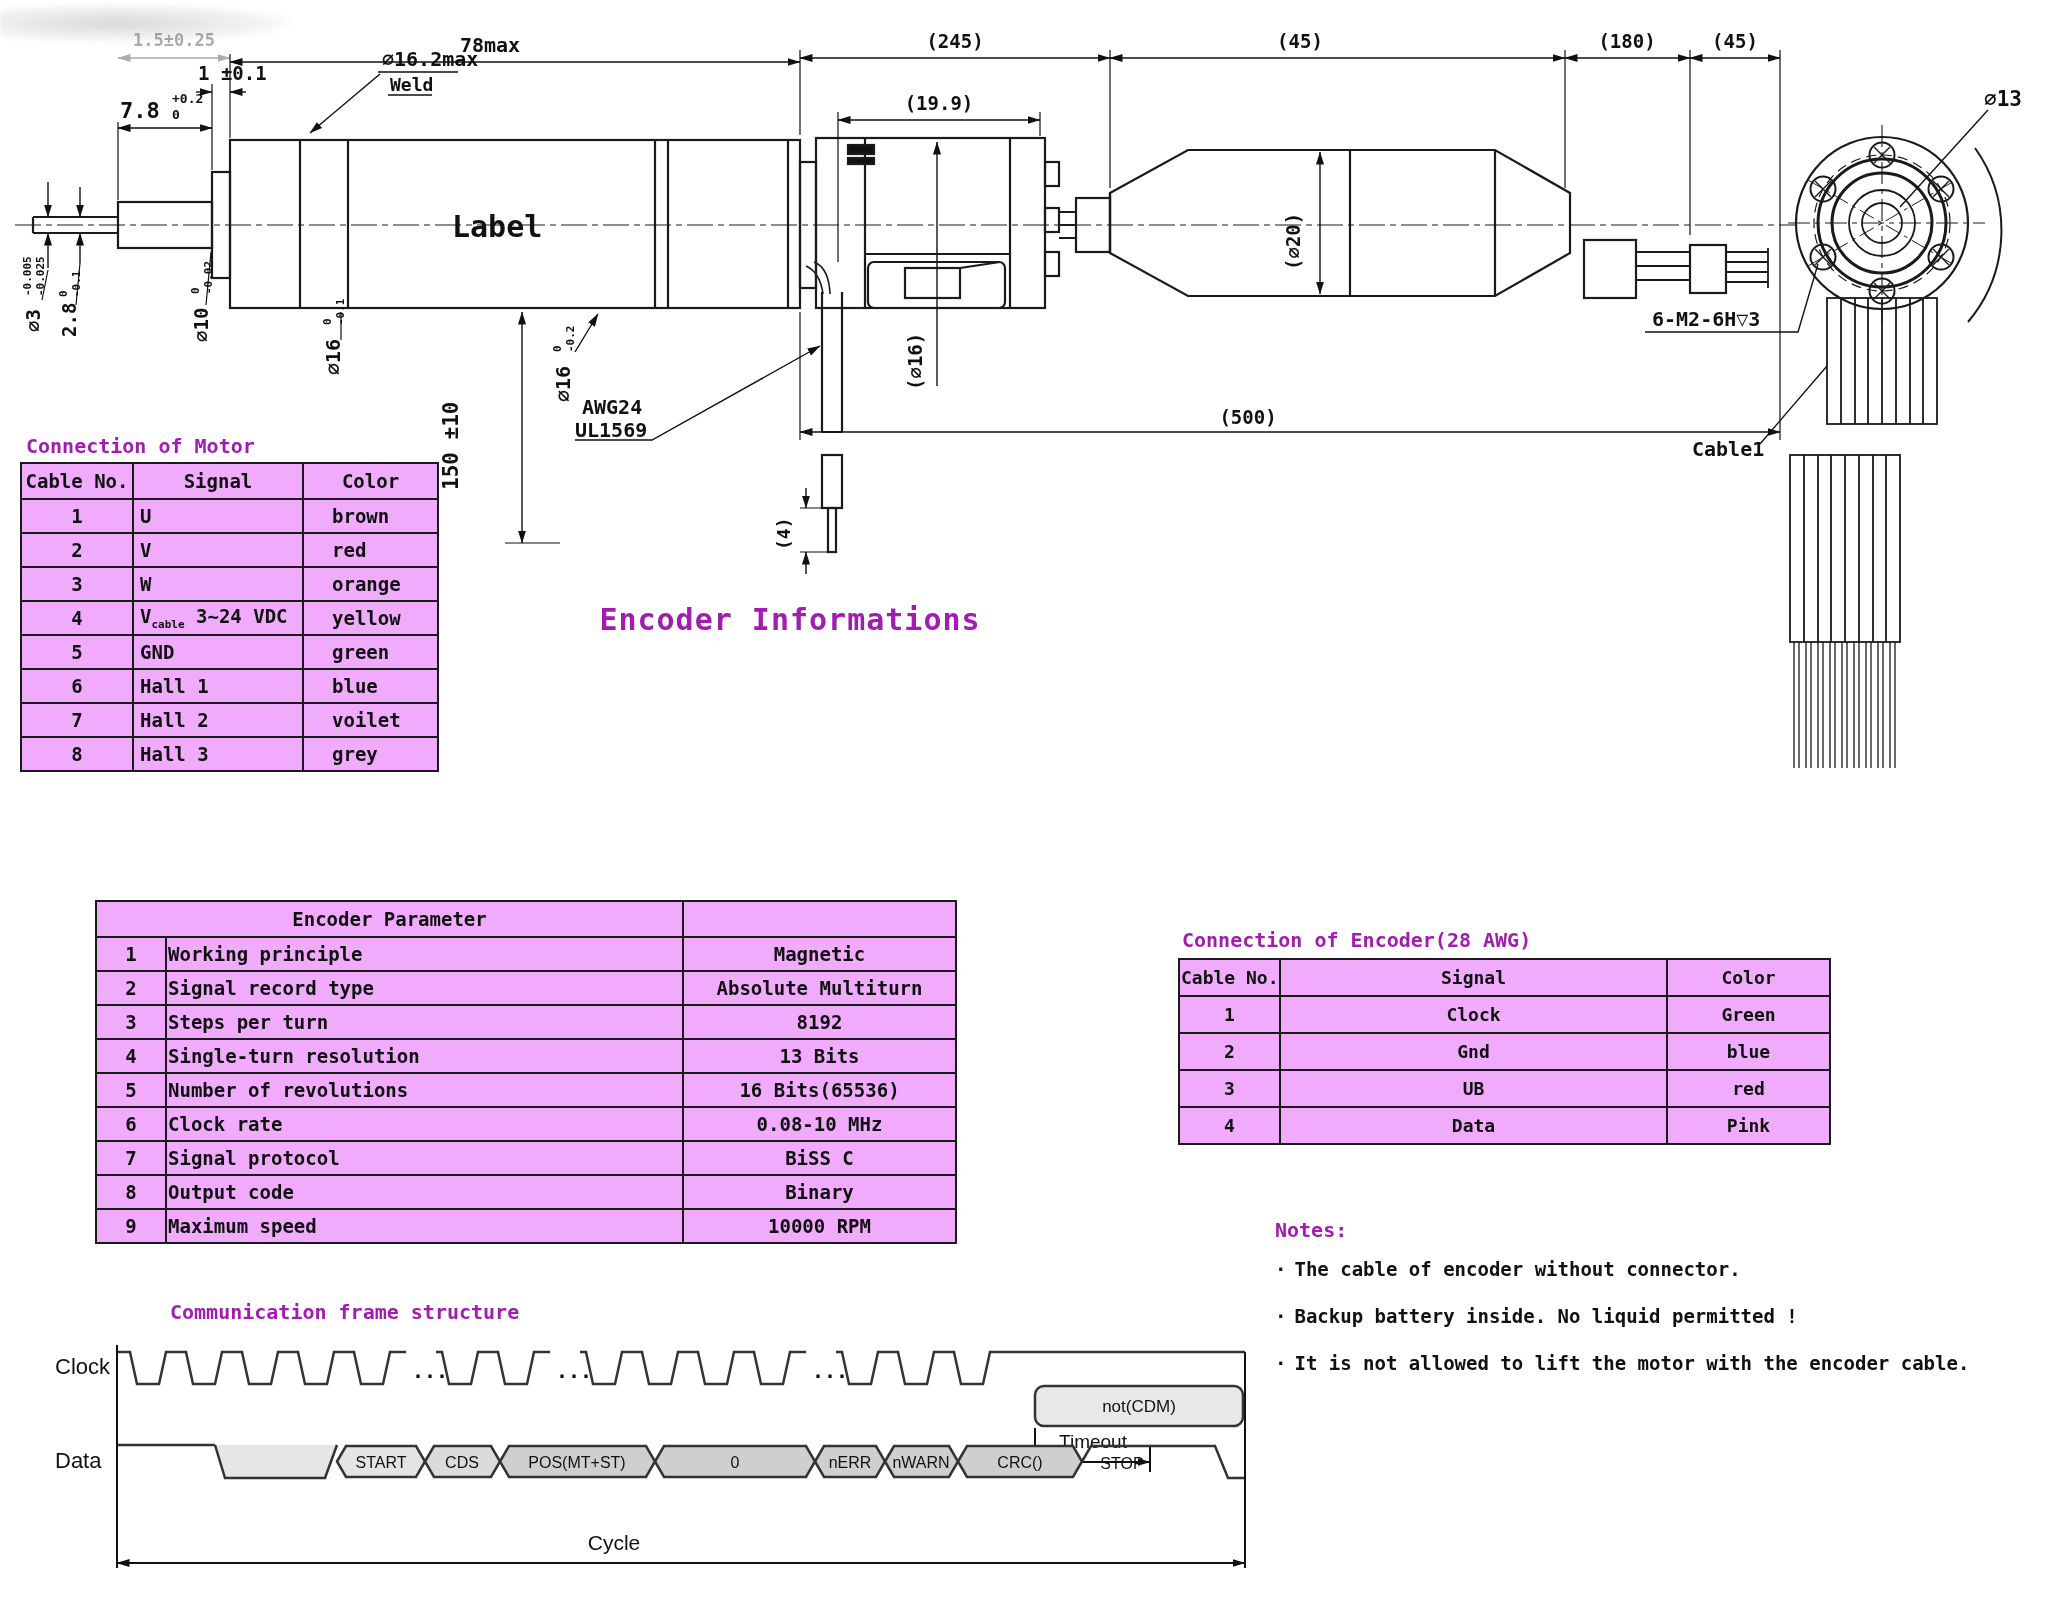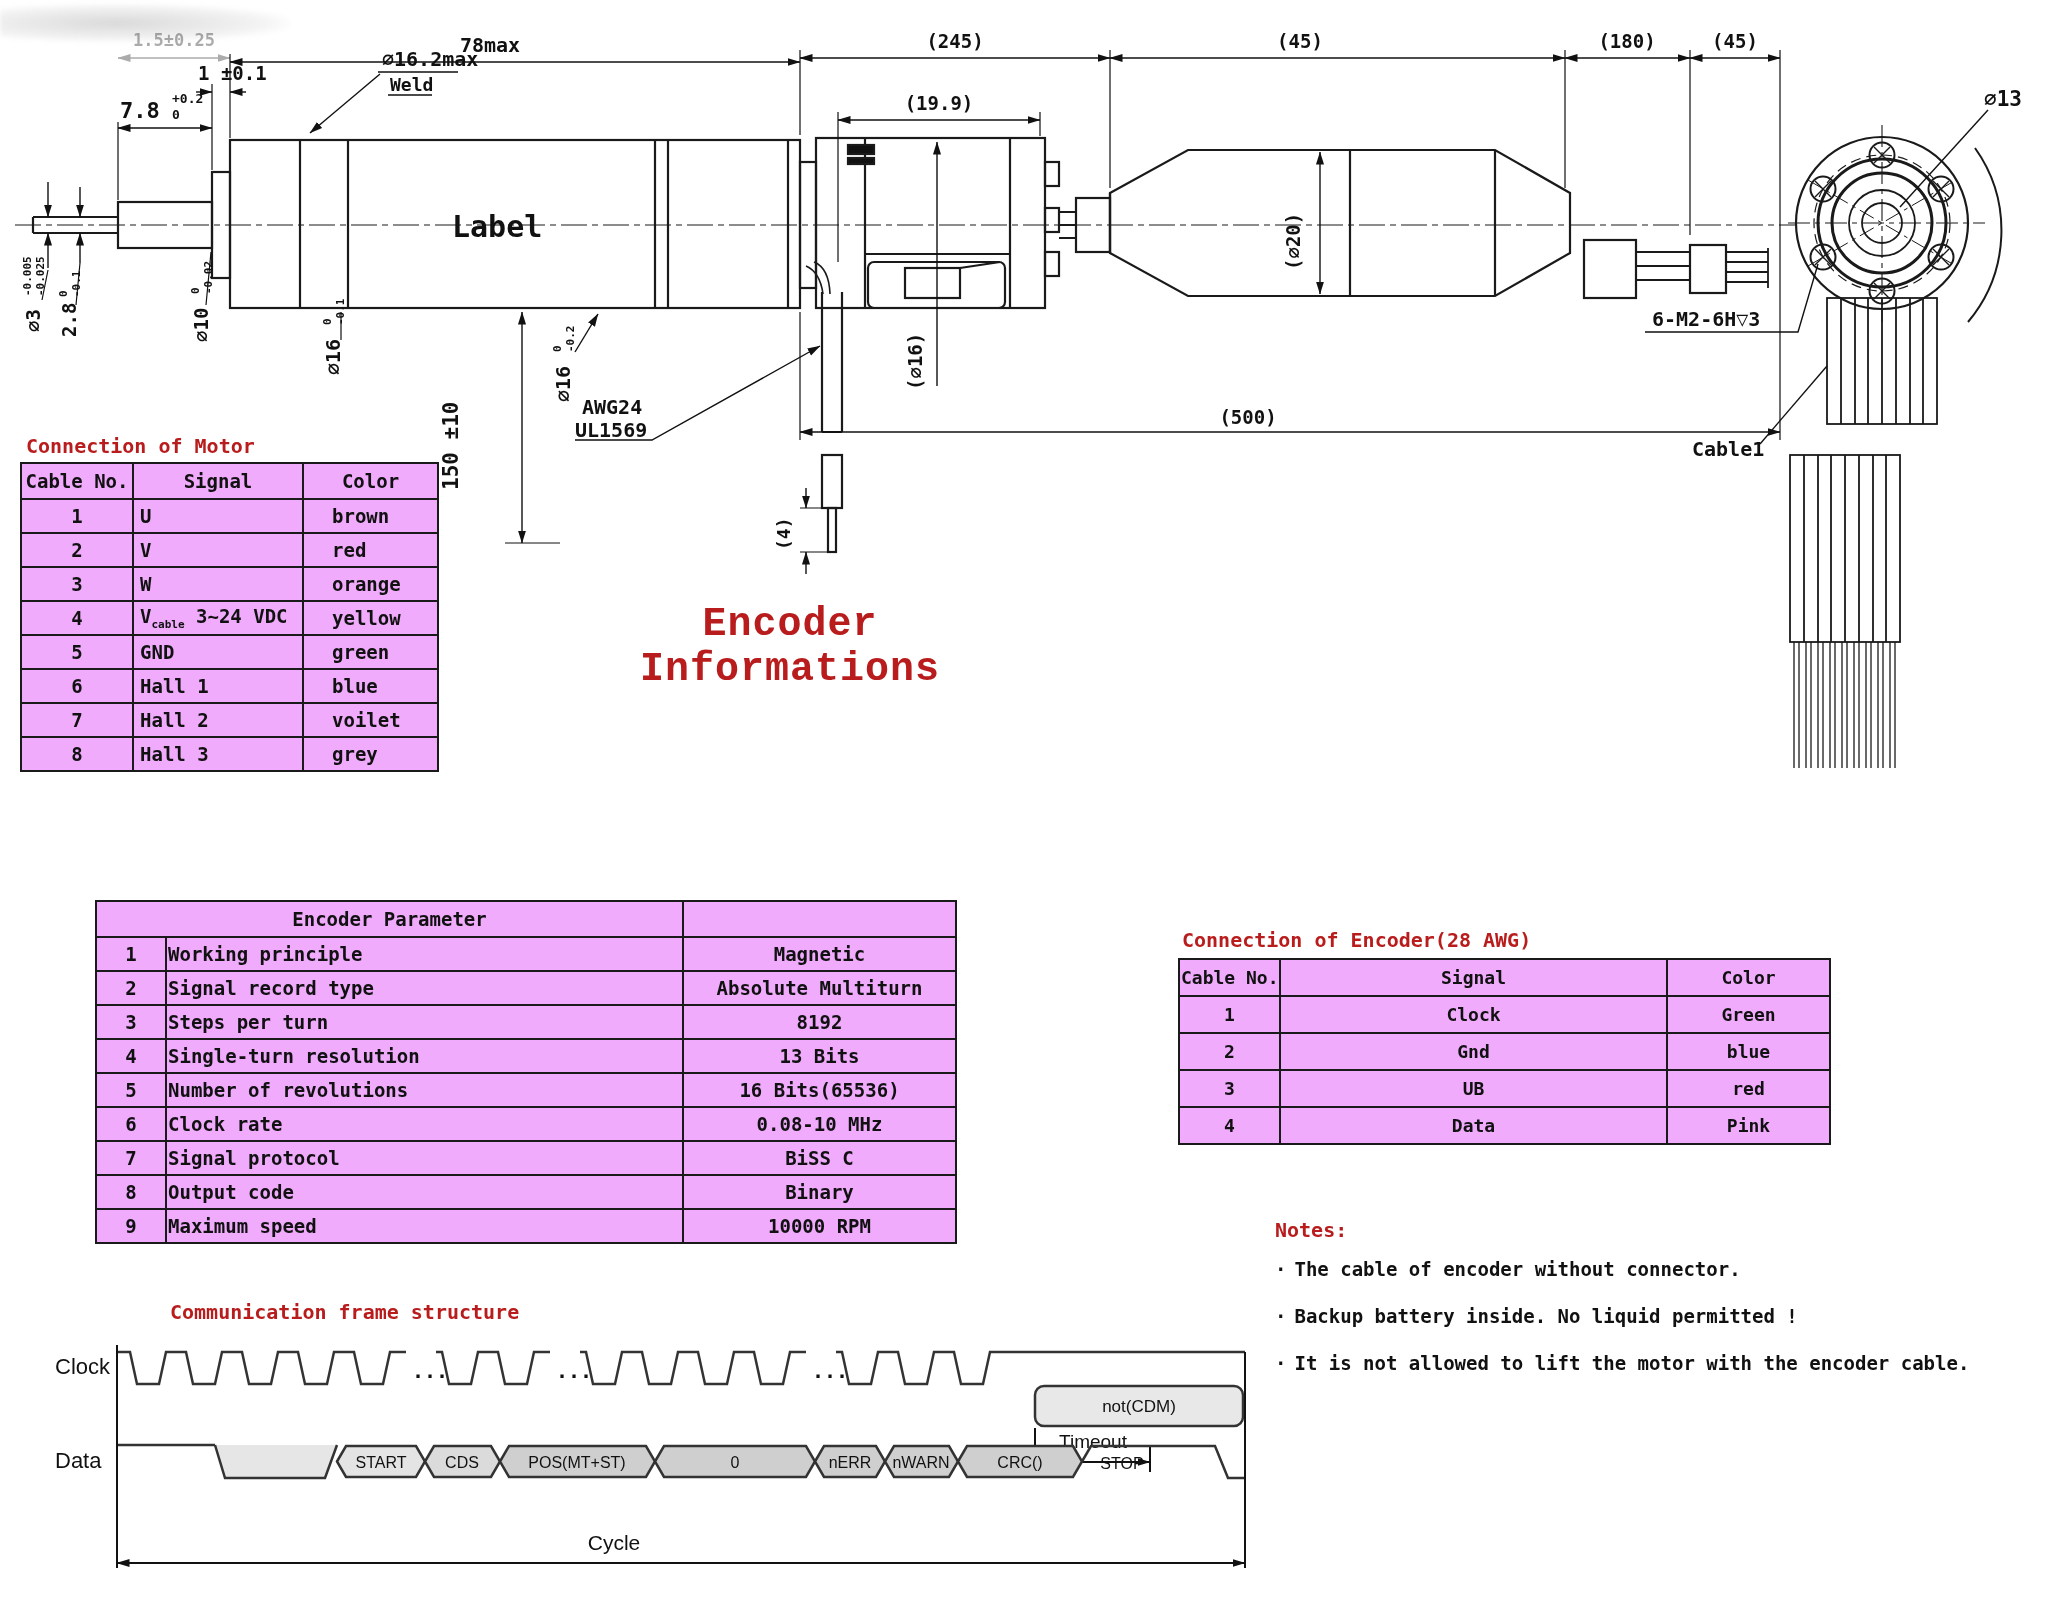--- a/index.html
+++ b/index.html
@@ -21,21 +21,21 @@
   #motor-table td:nth-child(3){text-align:left;padding-left:28px;}
   #param-table{font-size:19px;}
   #param-table td{height:30px;}
   #param-table .title-row td{height:32px;text-align:center;font-size:19px;margin-top:21px;}
   #param-table td:nth-child(1){text-align:center;}
   #param-table td:nth-child(2){text-align:left;}
   #param-table td:nth-child(3){text-align:center;}
   #enc-table{font-size:18px;}
   #enc-table th{height:33px;}
   #enc-table td{height:33px;text-align:center;}
-  .title-text{font-weight:bold;color:#b91c1c;}
+  .title-text{font-weight:bold;color:#a21caf;}
   sub{font-size:11px;}
   .note-item{display:flex;gap:8px;font-size:19px;font-weight:bold;margin-bottom:25px;color:#111;}
   .note-item .bullet{font-size:19px;}
   #smudge{position:absolute;left:0;top:4px;width:290px;height:38px;
      background:radial-gradient(ellipse at 40% 50%, rgba(120,120,120,.28), rgba(160,160,160,.12) 60%, transparent 75%);
      filter:blur(2px);}
 </style>
 </head>
 <body>
 
@@ -338,21 +338,21 @@
           <td>voilet</td>
         </tr>
         <tr>
           <td>8</td>
           <td>Hall 3</td>
           <td>grey</td>
         </tr>
       </tbody>
   </table>
 
-  <div class="blk title-text" style="left:560px;top:602px;width:460px;text-align:center;font-size:40px;letter-spacing:1px;font-family:Liberation Mono, monospace;">Encoder Informations</div>
+  <div class="blk title-text" style="left:560px;top:602px;width:460px;text-align:center;font-size:30px;letter-spacing:1px;">Encoder Informations</div>
 
   <table id="param-table" class="tbl blk" style="left:95px;top:900px;width:860px;">
     <colgroup>
         <col style="width:70px">
         <col style="width:517px">
         <col style="width:273px">
       </colgroup>
     <thead>
       <tr class="title-row">
         <td colspan="2">Encoder Parameter</td>

